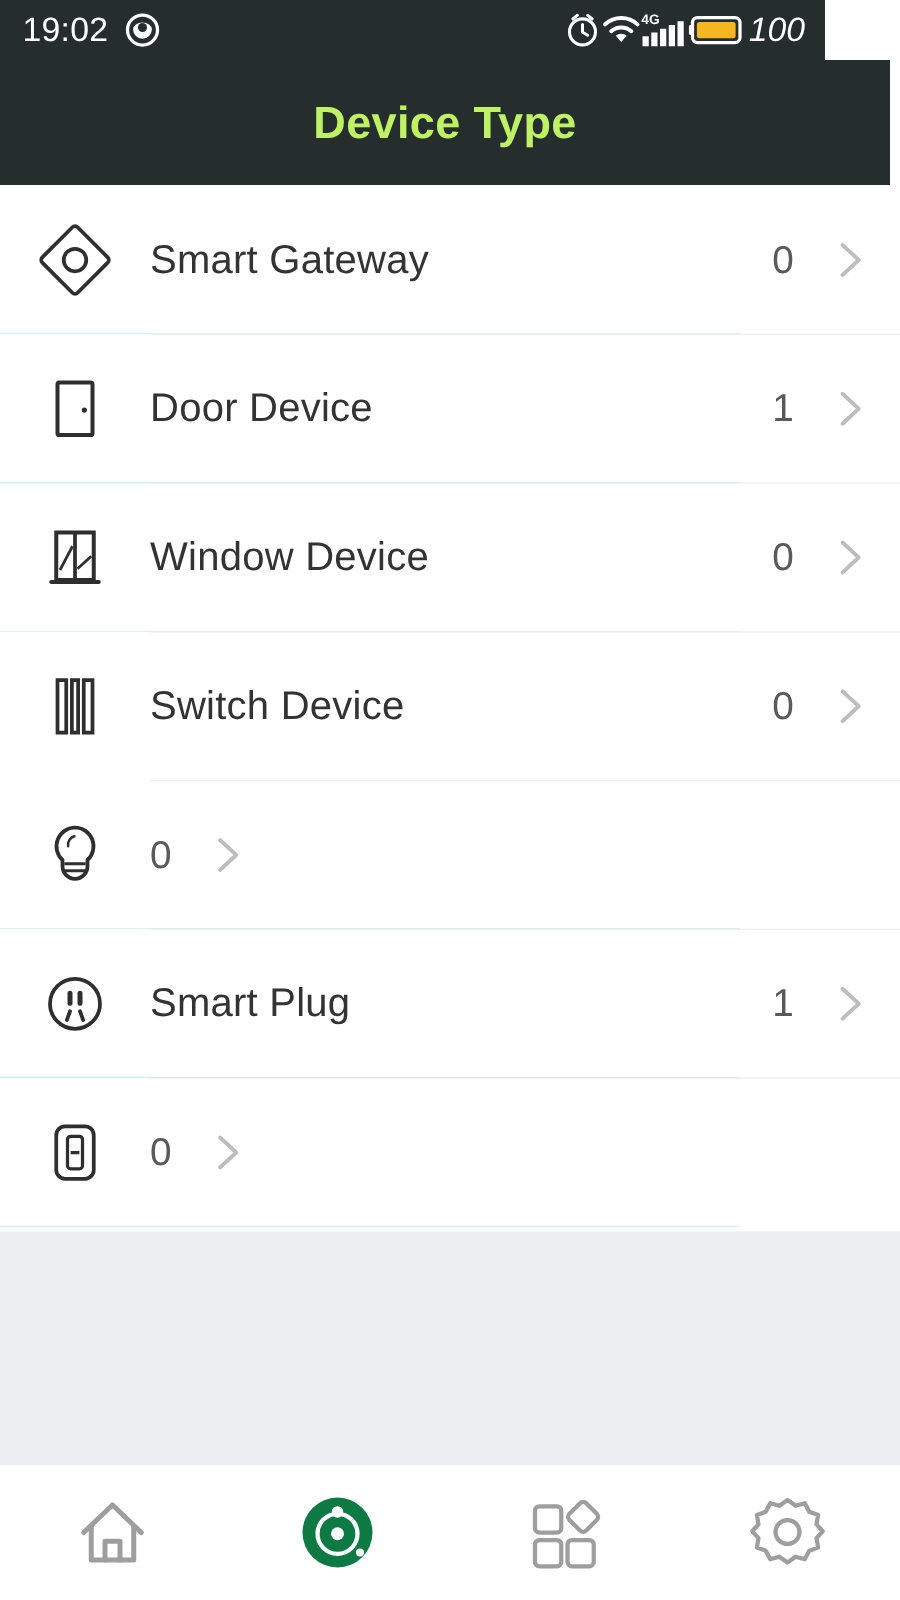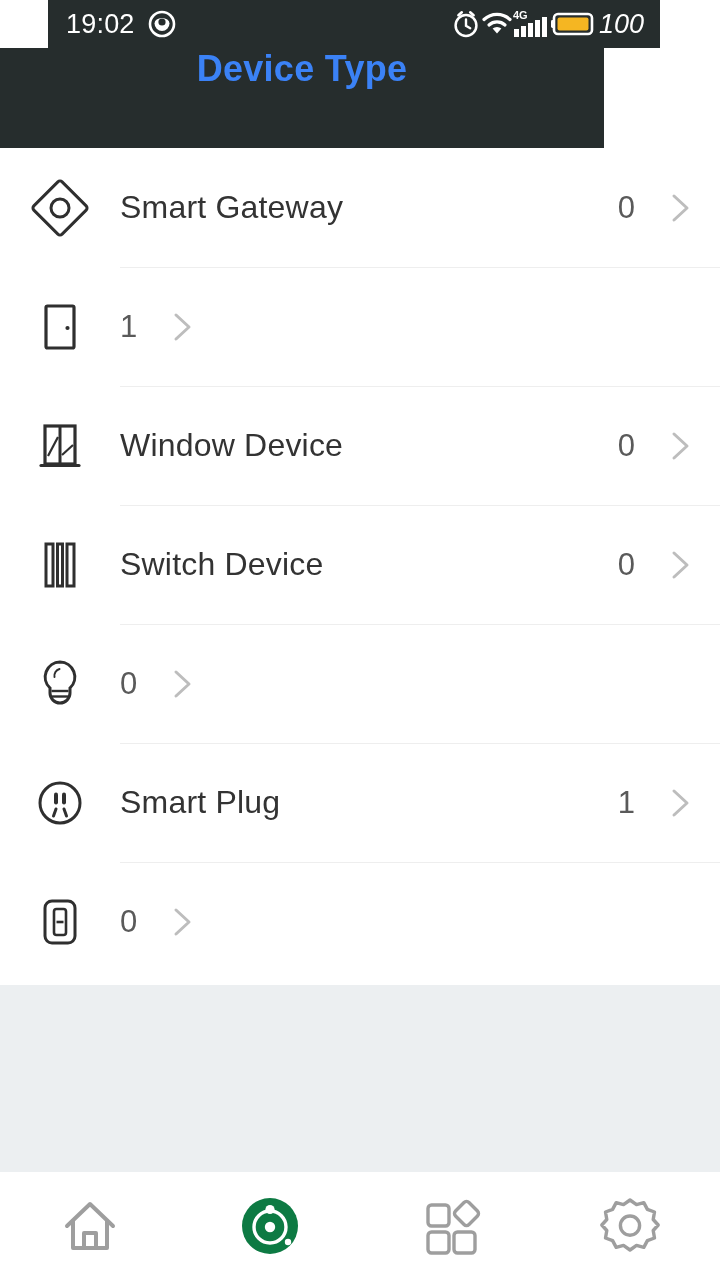--- a/index.html
+++ b/index.html
@@ -6,34 +6,34 @@
   html, body {
     width:720px; height:1280px;
     background:#ffffff;
     font-family:"Liberation Sans", sans-serif;
     overflow:hidden;
   }
   #phone { position:relative; width:720px; height:1280px; background:#fff; }
 
   
   .statusbar {
-    position:absolute; top:0; left:0; width:612px; height:48px;
+    position:absolute; top:0; left:0; width:660px; height:48px;
     background:#262d2d; color:#fff;
-    display:flex; align-items:center; padding:0 16px 0 18px;margin-left:48px;
+    display:flex; align-items:center; padding:0 16px 0 18px;
   }
   .sb-time { font-size:27px; letter-spacing:.2px; line-height:1; }
   .sb-left { display:flex; align-items:center; gap:12px; }
   .sb-right { margin-left:auto; display:flex; align-items:center; }
   .sb-battnum { font-size:27px; line-height:1; margin-left:2px;font-style:italic; }
 
   
   .titlebar {
-    position:absolute; top:48px; left:0; width:604px; height:100px;
-    background:#262d2d; color:#3b82f6;
-    display:flex; justify-content:center;
+    position:absolute; top:48px; left:0; width:712px; height:100px;
+    background:#262d2d; color:#bef264;
+    display:flex; align-items:center; justify-content:center;
   }
   .titlebar .title { font-size:36px; font-weight:bold; letter-spacing:.3px; }
 
   
   .list { position:absolute; top:148px; left:0; width:592px; background:#14b8a6; }
   .row {
     position:relative; height:119px; width:720px;
     display:flex; align-items:center; background:#fff;
   }
   .row + .row::before {
@@ -150,20 +150,21 @@
       </span>
     </div>
 
     <div class="row">
       <div class="icon-wrap">
         <svg width="62" height="62" viewBox="0 0 62 62">
           <rect x="17" y="10" width="28" height="42" rx="1.5" fill="none" stroke="#2f2f2f" stroke-width="3.2"></rect>
           <circle cx="38.5" cy="32" r="2.1" fill="#2f2f2f"></circle>
         </svg>
       </div>
+      <span class="label">Door Device</span>
       <span class="count">1</span>
       <span class="chev">
         <svg width="34" height="34" viewBox="0 0 34 34">
             <path d="M11 5 L24 17 L11 29" fill="none" stroke="#bdbdbd" stroke-width="3" stroke-linecap="round" stroke-linejoin="round"></path>
           </svg>
       </span>
     </div>
 
     <div class="row">
       <div class="icon-wrap">

